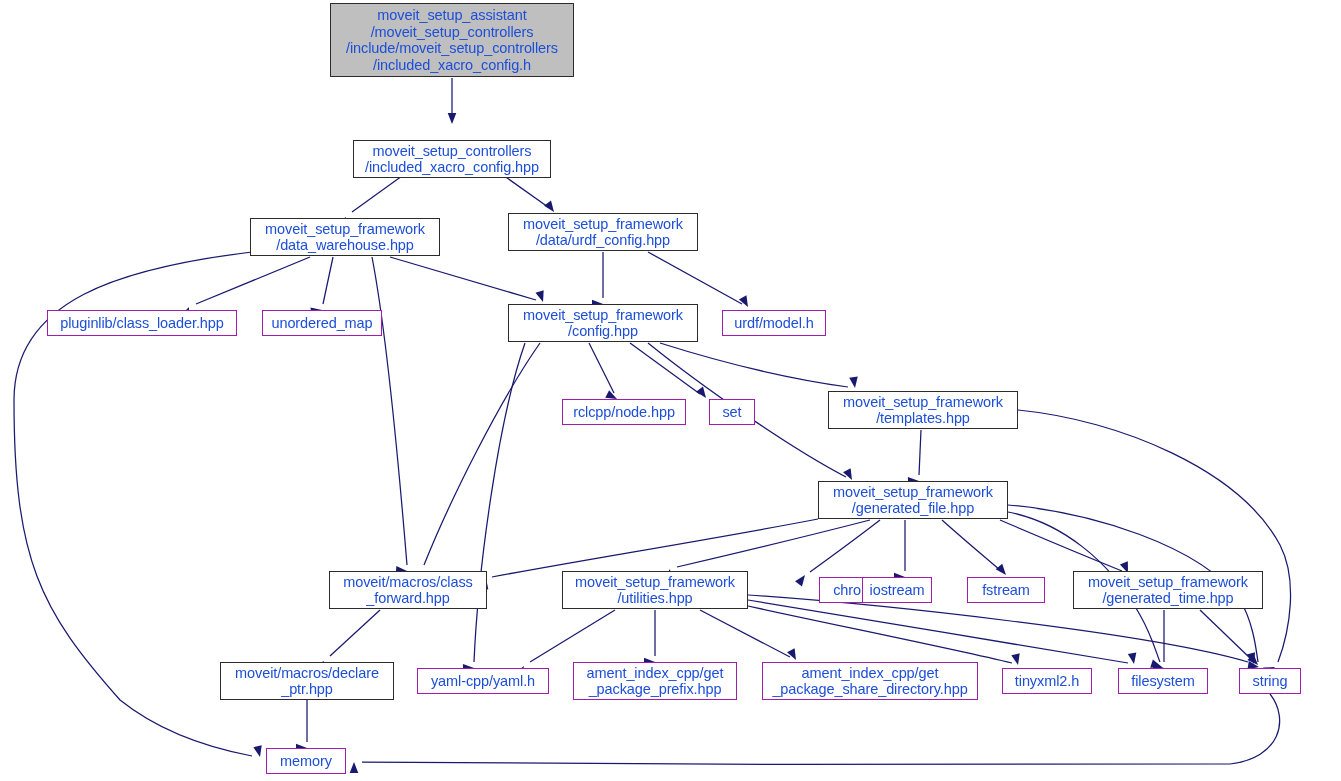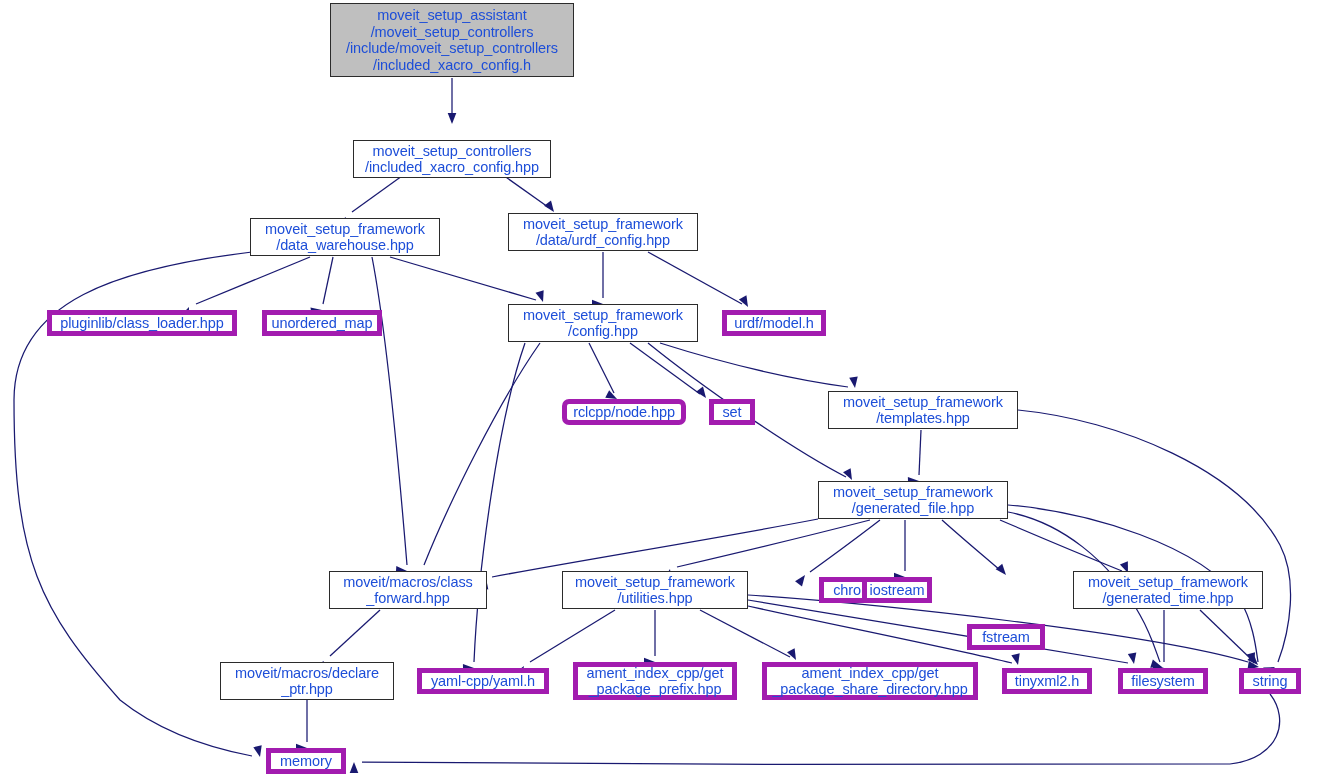--- a/index.html
+++ b/index.html
@@ -31,21 +31,21 @@
     justify-content: center;
     text-align: center;
     font-size: 14.5px;
     line-height: 16.5px;
     color: #1d4ed8;
     white-space: pre-line;
     letter-spacing: -0.1px;
     z-index: 2;
   }
   .node.leaf {
-    border: 5px solid #a21caf;
+    border: 1px solid #a21caf;
     background: #ffffff;
   }
   .node.internal {
     border: 1.6px solid #2b2b2b;
     background: #ffffff;
   }
   .node.root {
     border: 1.6px solid #2b2b2b;
     background: #bfbfbf;
   }
@@ -141,33 +141,33 @@
 /included_xacro_config.hpp</div>
       <div class="node internal" style="left: 250px; top: 218px; width: 190px; height: 38px;">moveit_setup_framework
 /data_warehouse.hpp</div>
       <div class="node internal" style="left: 508px; top: 213px; width: 190px; height: 38px;">moveit_setup_framework
 /data/urdf_config.hpp</div>
       <div class="node leaf" style="left: 47px; top: 310px; width: 190px; height: 26px;">pluginlib/class_loader.hpp</div>
       <div class="node leaf" style="left: 262px; top: 310px; width: 120px; height: 26px;">unordered_map</div>
       <div class="node internal" style="left: 508px; top: 304px; width: 190px; height: 38px;">moveit_setup_framework
 /config.hpp</div>
       <div class="node leaf" style="left: 722px; top: 310px; width: 104px; height: 26px;">urdf/model.h</div>
-      <div class="node leaf" style="left: 562px; top: 399px; width: 124px; height: 26px; border-radius: 7px;">rclcpp/node.hpp</div>
+      <div class="node leaf" style="left: 562px; top: 399px; width: 124px; height: 26px;">rclcpp/node.hpp</div>
       <div class="node leaf" style="left: 709px; top: 399px; width: 46px; height: 26px;">set</div>
       <div class="node internal" style="left: 828px; top: 391px; width: 190px; height: 38px;">moveit_setup_framework
 /templates.hpp</div>
       <div class="node internal" style="left: 818px; top: 481px; width: 190px; height: 38px;">moveit_setup_framework
 /generated_file.hpp</div>
       <div class="node internal" style="left: 329px; top: 571px; width: 158px; height: 38px;">moveit/macros/class
 _forward.hpp</div>
       <div class="node internal" style="left: 562px; top: 571px; width: 186px; height: 38px;">moveit_setup_framework
 /utilities.hpp</div>
       <div class="node leaf" style="left: 771px; top: 577px; width: 72px; height: 26px; margin-left: 48px;">chrono</div>
       <div class="node leaf" style="left: 862px; top: 577px; width: 70px; height: 26px;">iostream</div>
-      <div class="node leaf" style="left: 967px; top: 577px; width: 78px; height: 26px; margin-top: 47px;">fstream</div>
+      <div class="node leaf" style="left: 967px; top: 577px; width: 78px; height: 26px;">fstream</div>
       <div class="node internal" style="left: 1073px; top: 571px; width: 190px; height: 38px;">moveit_setup_framework
 /generated_time.hpp</div>
       <div class="node internal" style="left: 220px; top: 662px; width: 174px; height: 38px;">moveit/macros/declare
 _ptr.hpp</div>
       <div class="node leaf" style="left: 417px; top: 668px; width: 132px; height: 26px;">yaml-cpp/yaml.h</div>
       <div class="node leaf" style="left: 573px; top: 662px; width: 164px; height: 38px;">ament_index_cpp/get
 _package_prefix.hpp</div>
       <div class="node leaf" style="left: 762px; top: 662px; width: 216px; height: 38px;">ament_index_cpp/get
 _package_share_directory.hpp</div>
       <div class="node leaf" style="left: 1002px; top: 668px; width: 90px; height: 26px;">tinyxml2.h</div>

